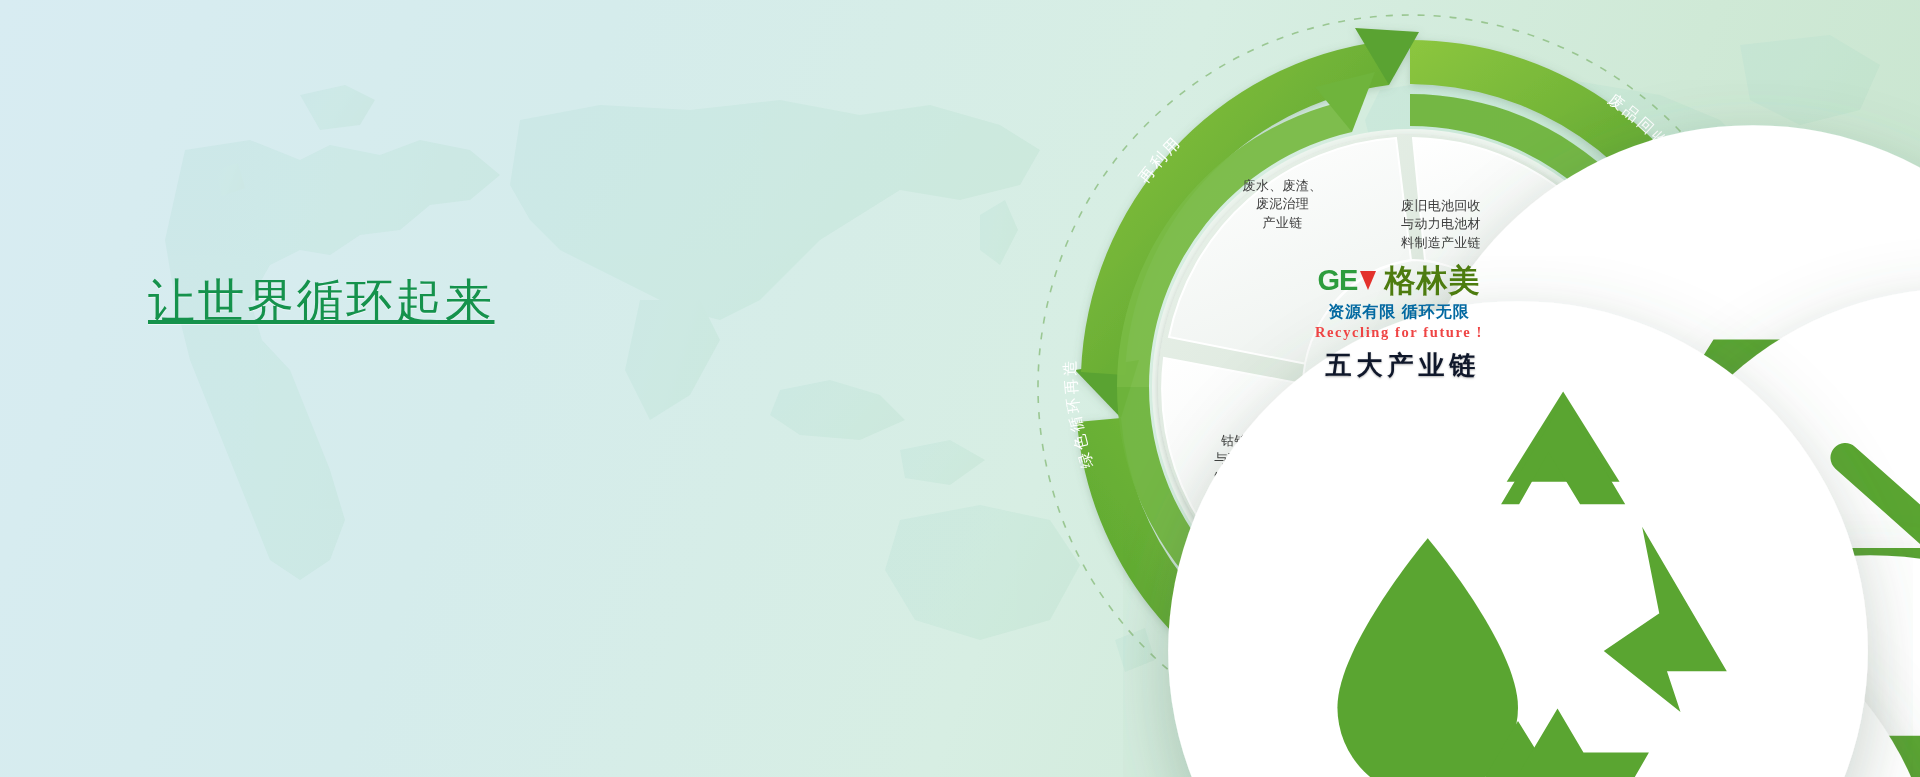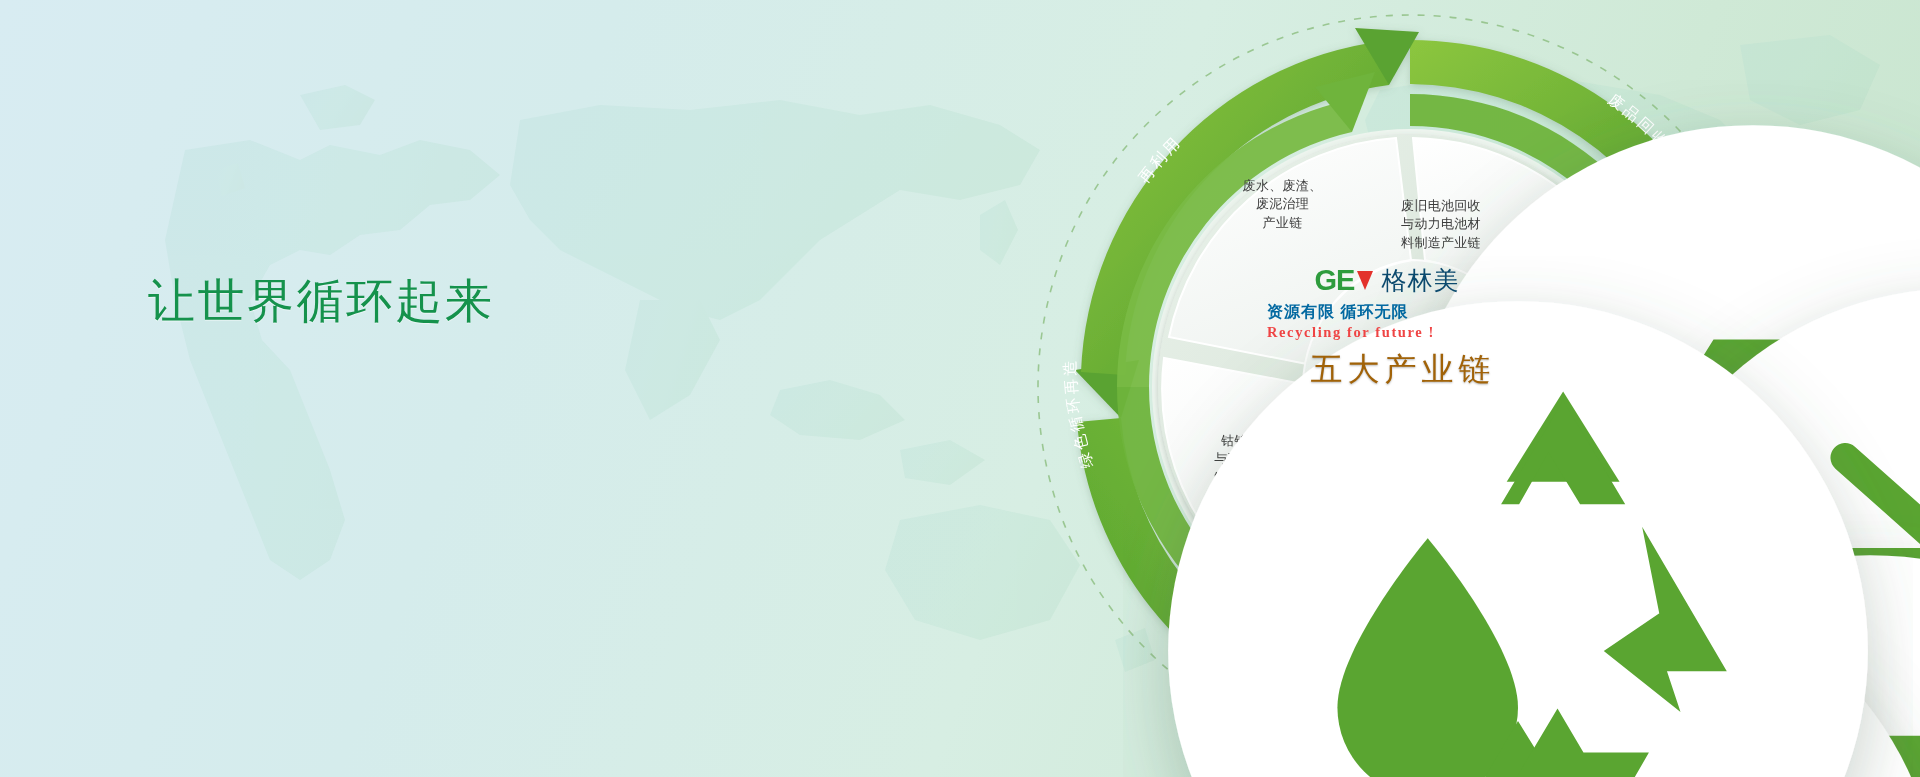--- a/index.html
+++ b/index.html
@@ -25,20 +25,21 @@
     width:760px;
   }
   #headline .line {
     color:#15924c;
     font-size:47px;
     line-height:1.42;
     letter-spacing:2.5px;
     font-weight:500;
     white-space:nowrap;
     text-shadow:0 1px 1px rgba(255,255,255,.55);
+    text-decoration:underline;
   }
 
   
   #diagram {
     position:absolute;
     left:1015px;
     top:-8px;
     width:790px;
     height:790px;
   }
@@ -51,57 +52,58 @@
     line-height:1.42;
     text-align:center;
     white-space:pre-line;
     letter-spacing:0.3px;
     font-weight:500;
   }
 
   
   #center-logo {
     position:absolute;
-    left:252px;
+    left:264px;
     top:274px;
     width:240px;
+    text-align:center;
   }
   #logo-row {
     display:flex; align-items:center; justify-content:center; gap:7px;
     height:29px;
   }
   #logo-gem {
     font-family:"Liberation Sans", sans-serif;
     font-size:29px; font-weight:bold; color:#2e9c3d;
     letter-spacing:-1px; line-height:1;
   }
   #logo-tri {
     width:0;height:0;
     border-left:8px solid transparent;
     border-right:8px solid transparent;
     border-top:19px solid #e3322c;
     margin-left:-4px; margin-right:1px;
   }
   #logo-cn {
-    font-size:25px; font-weight:normal; color:#0c4a6e; letter-spacing:1px; line-height:1;
+    font-size:31px; font-weight:bold; color:#4d7c0f; letter-spacing:1px; line-height:1;
   }
   #logo-slogan {
     margin-top:7px;
     font-size:16px; font-weight:bold; color:#0369a1; letter-spacing:1px;
   }
   #logo-en {
     margin-top:1px;
     font-size:14.5px; font-weight:bold; color:#ef4444; letter-spacing:1.6px;
     font-family:"Liberation Serif", serif;
   }
   #center-sub {
     position:absolute;
     left:268px; top:356px; width:240px;
     text-align:center;
-    font-size:32px; font-weight:normal; color:#a16207;
+    font-size:26px; font-weight:bold; color:#0f172a;
     letter-spacing:5px;
     text-shadow:0 1px 2px rgba(90,90,90,.45);
   }
 
   .icon-badge { position:absolute; }
 </style>
 </head>
 <body>
 
 <div id="map-layer">

